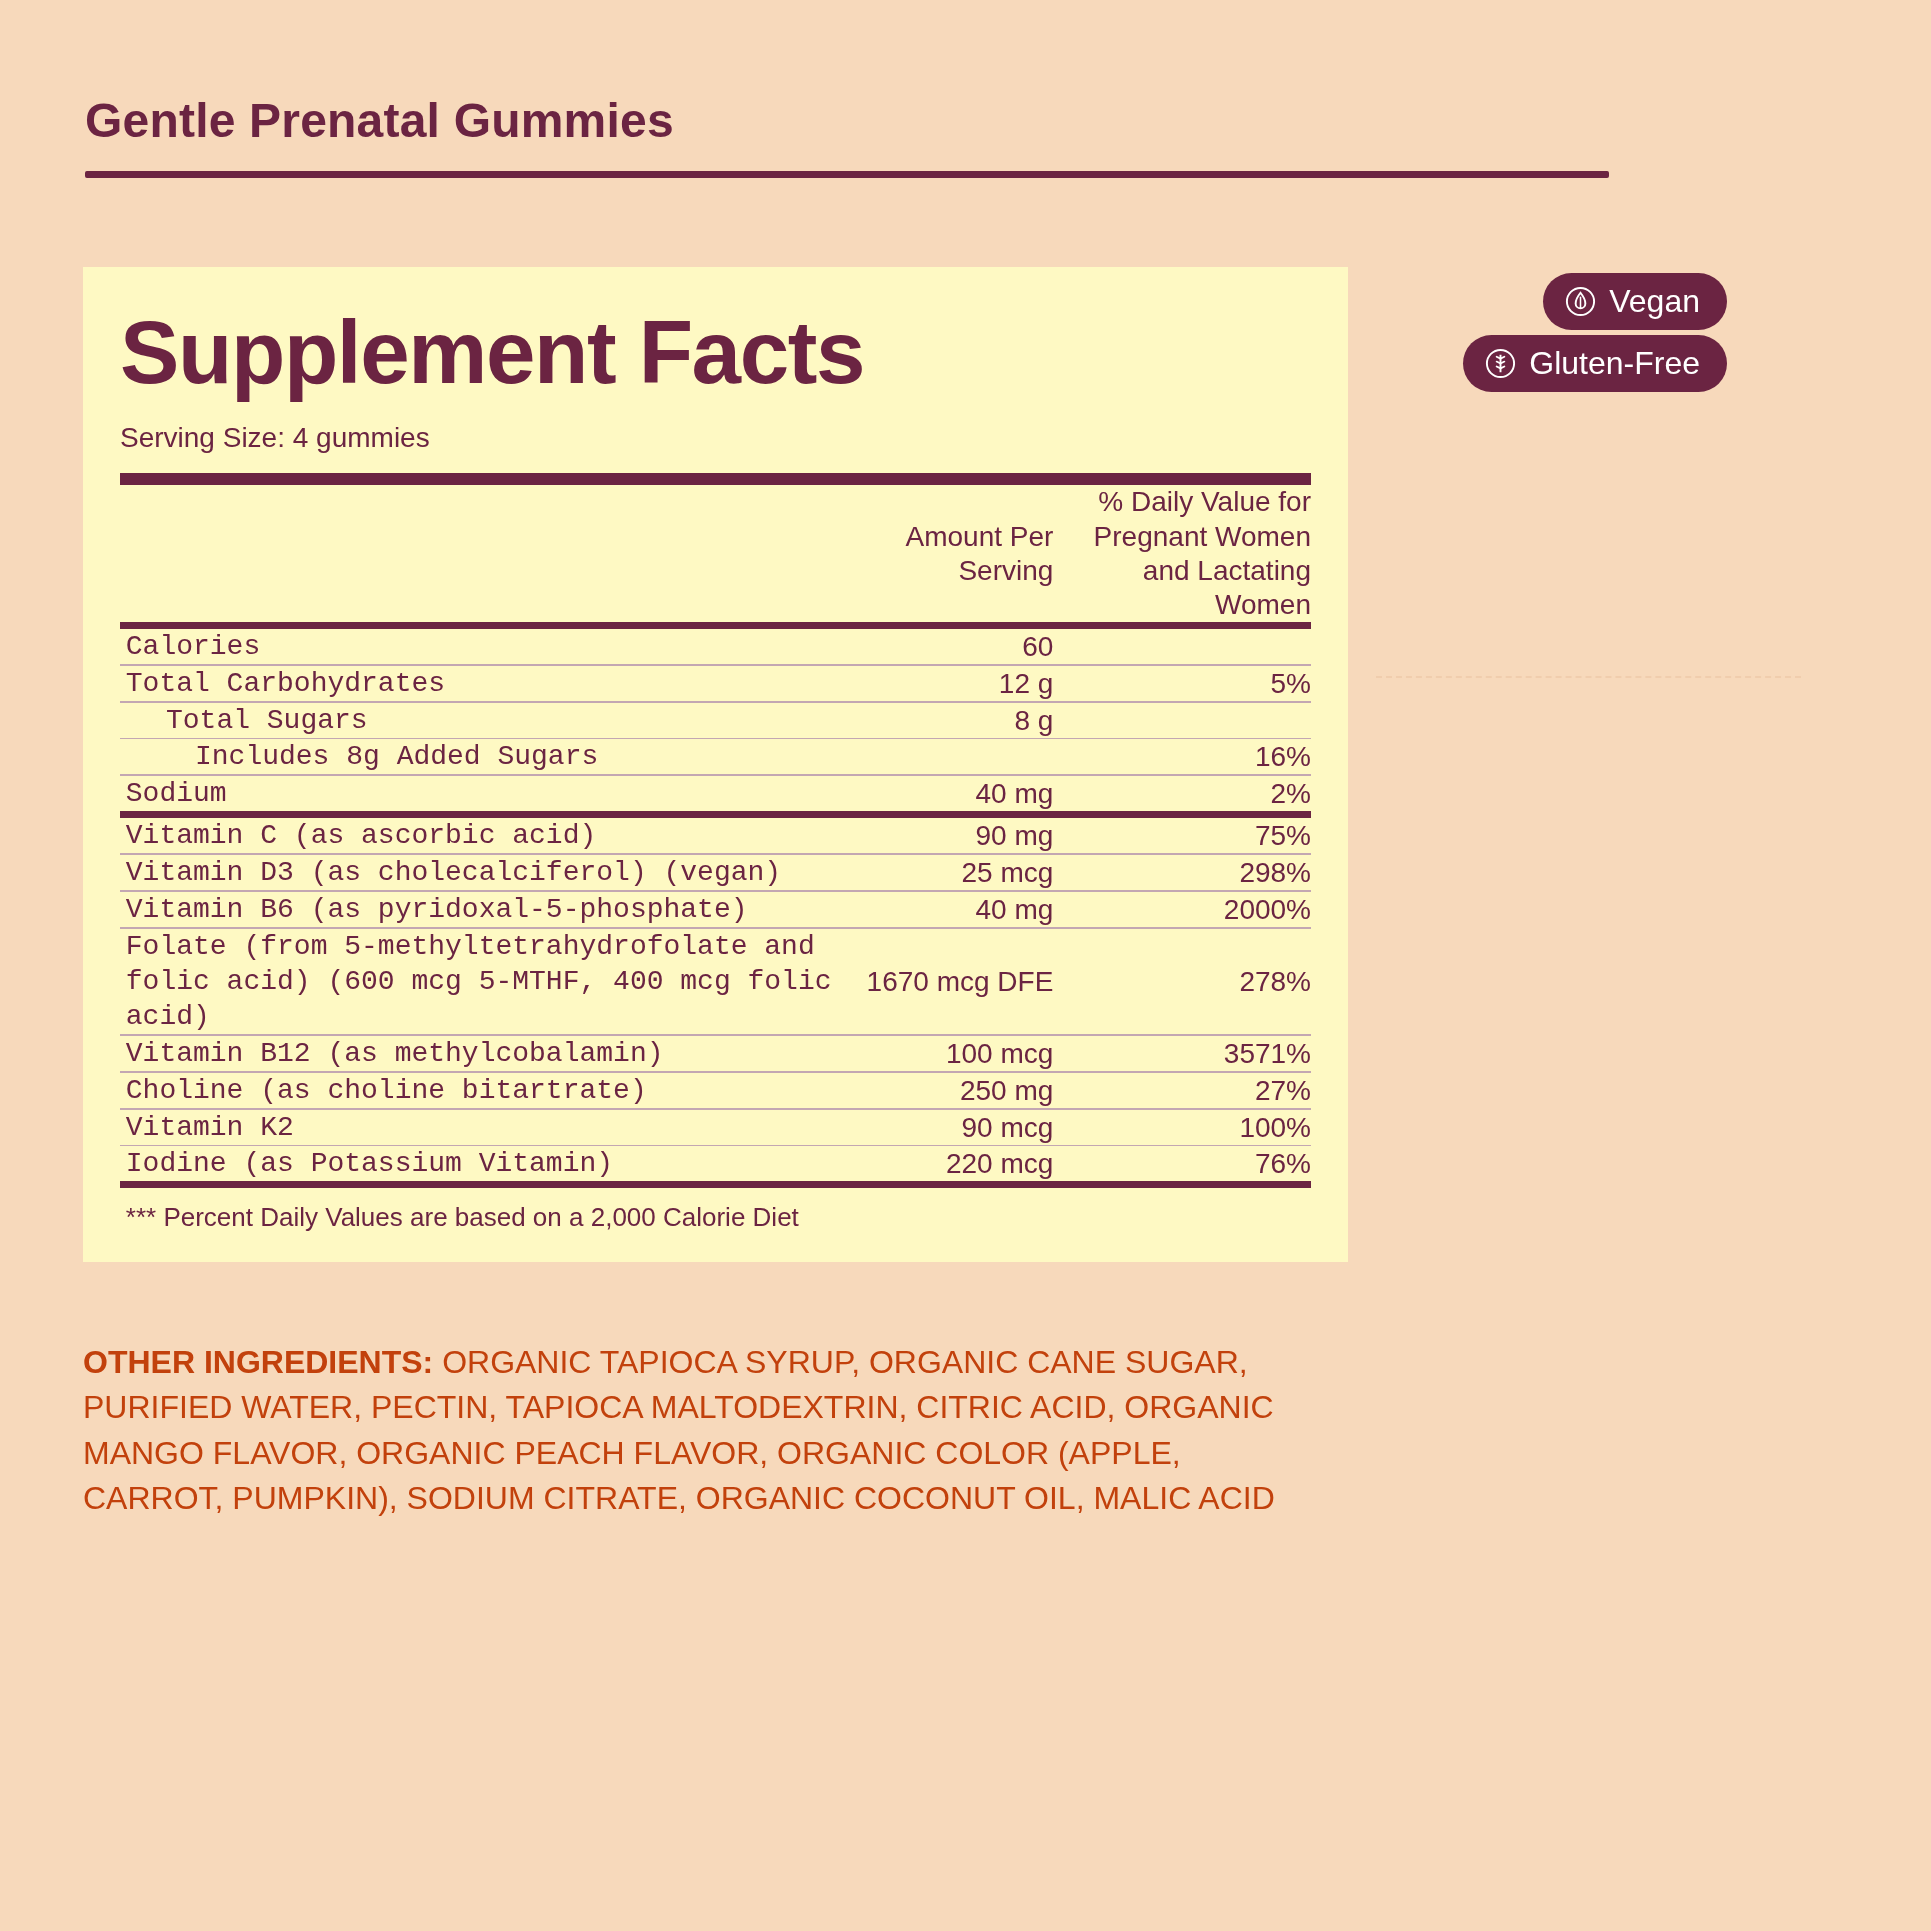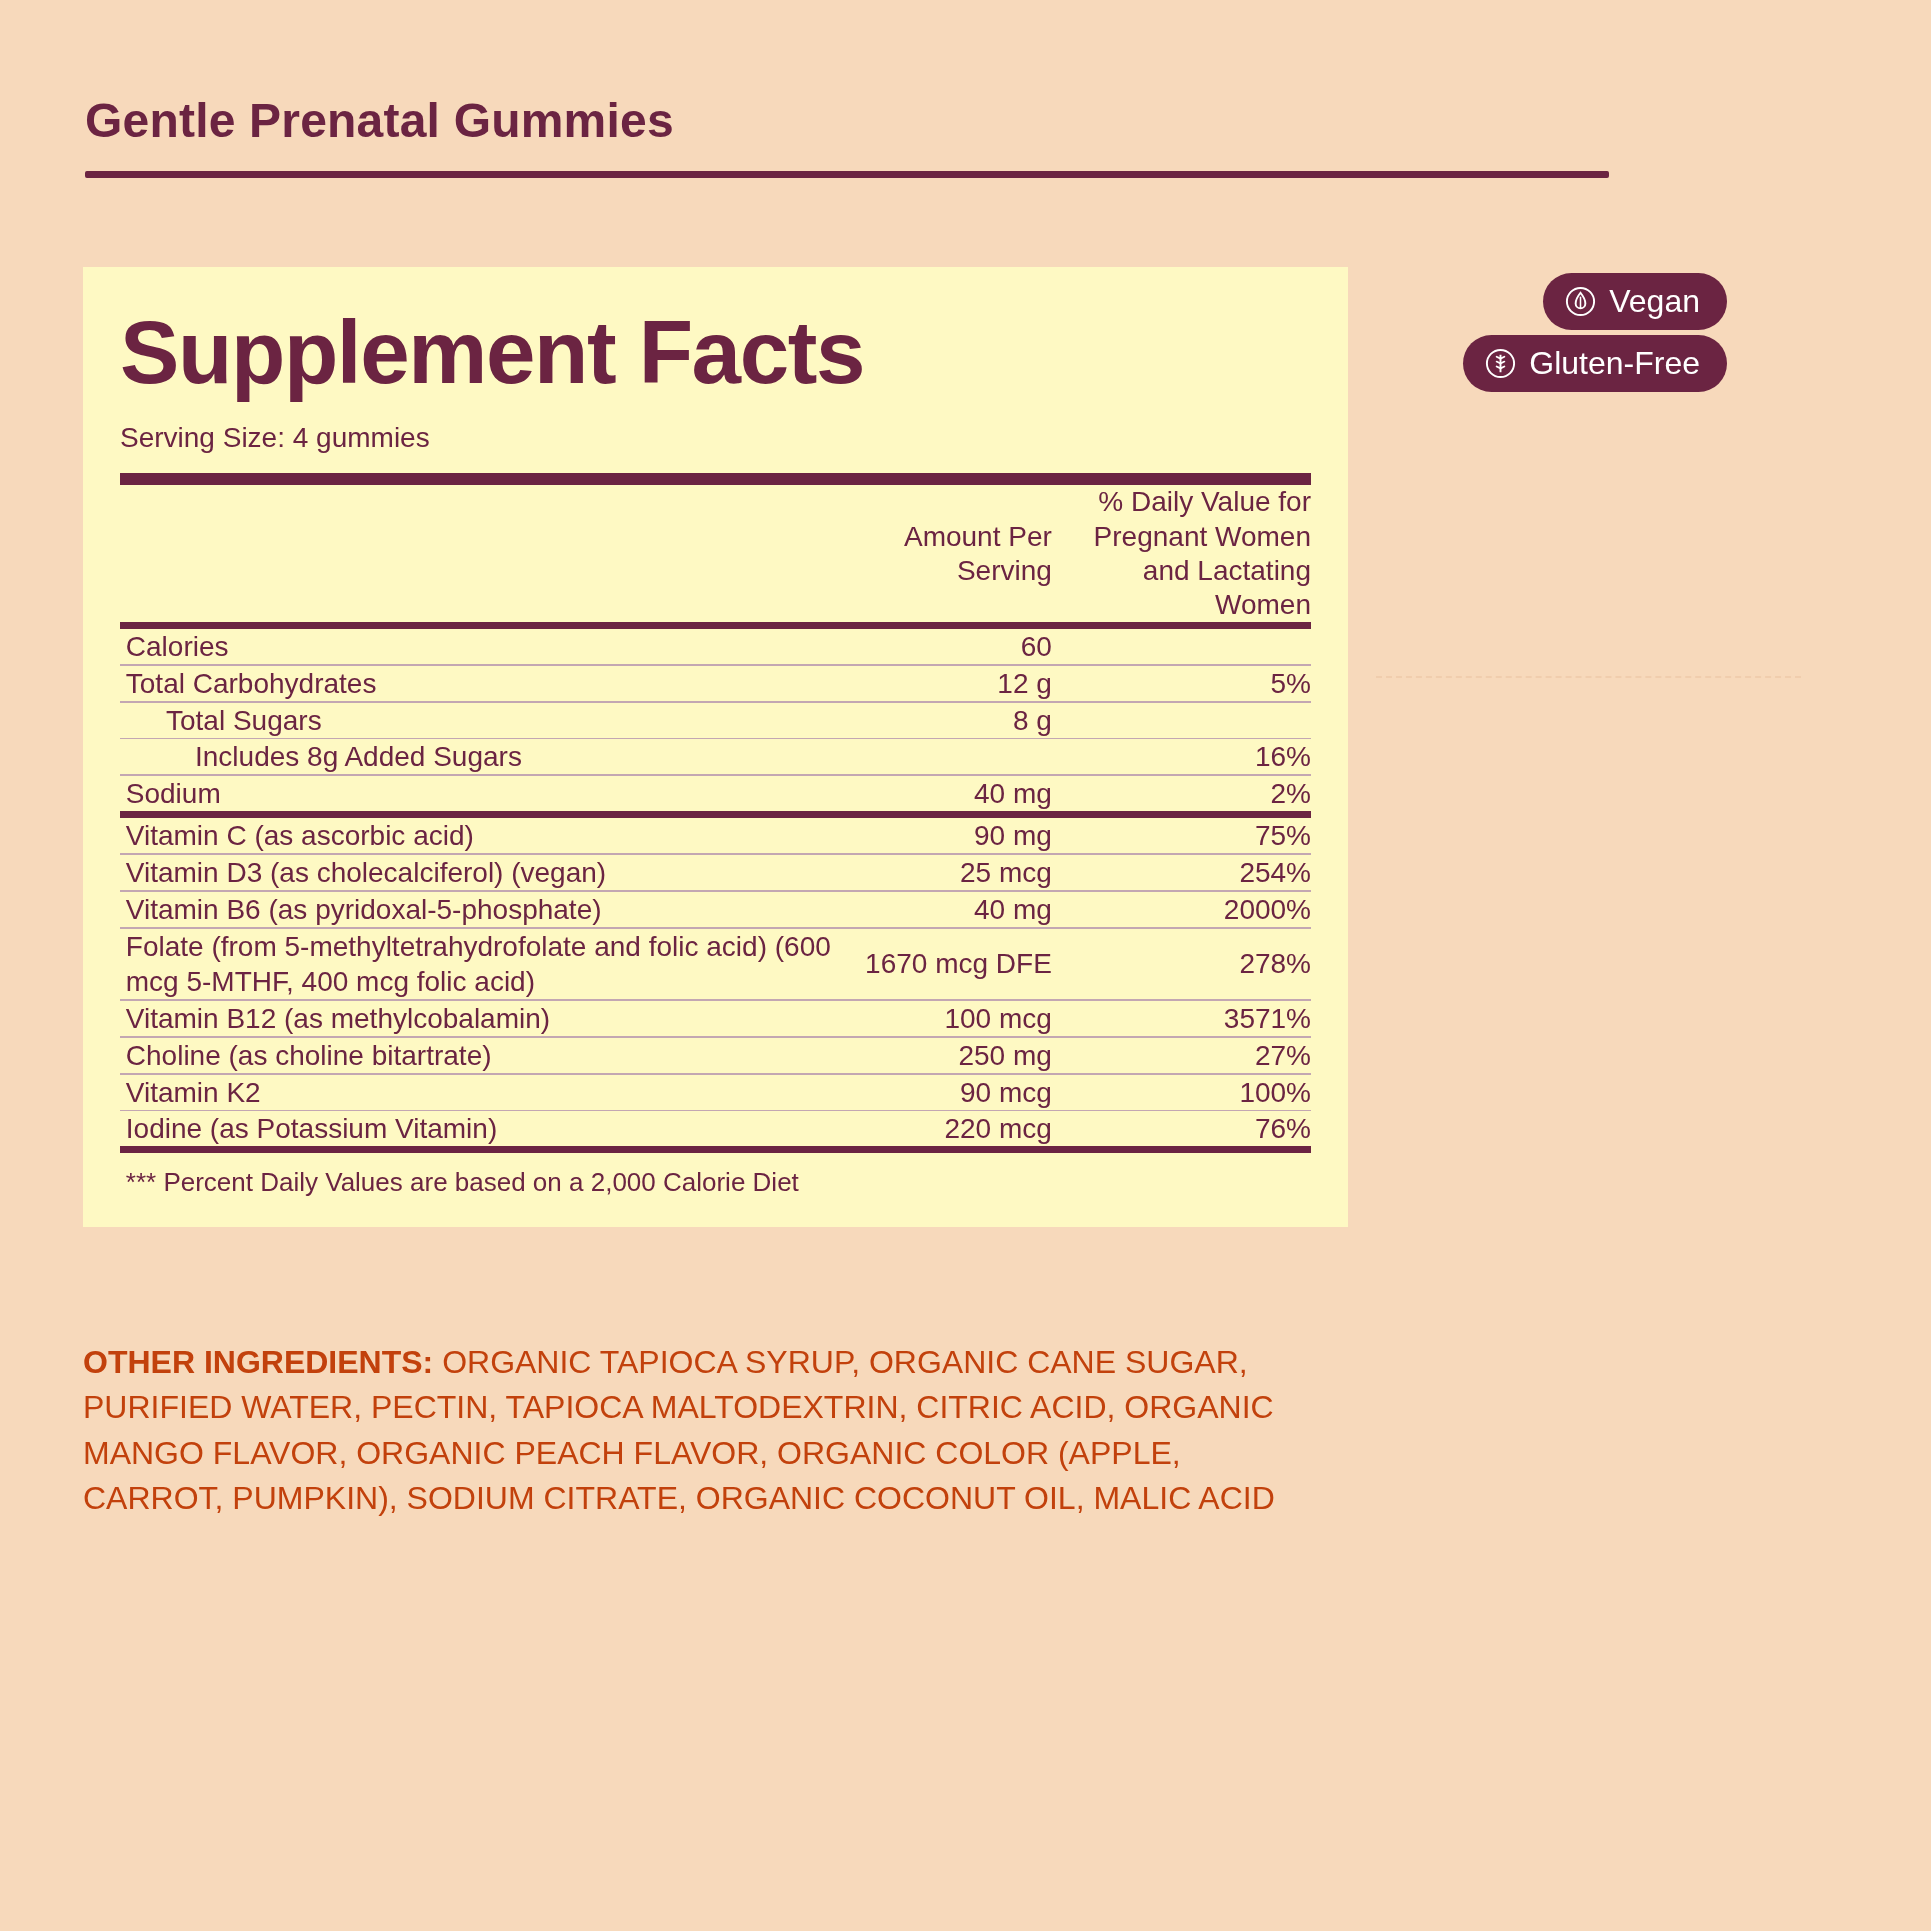--- a/index.html
+++ b/index.html
@@ -127,21 +127,21 @@
     line-height: 1.22;
   }
   .head-amt, .head-dv {
     text-align: right;
   }
 
   .data-row td {
     padding: 8.7px 0 8.7px 0;
     line-height: 1.25;
   }
-  .data-row td.col-name { padding-left: 5.8px; }
+  .data-row td.col-name { padding-left: 5.8px; font-family: Liberation Mono, monospace; }
   .indent-1 { padding-left: 46px !important; }
   .indent-2 { padding-left: 75px !important; }
 
   .sep-thin td {
     height: 1.9px;
     padding: 0;
   }
   .hr-thin {
     height: 1.9px;
     background: #c3a7b2;
@@ -298,21 +298,21 @@
       </tr>
       <tr class="sep-thin">
             <td colspan="3">
               <div class="hr-thin"></div>
             </td>
           </tr>
 
       <tr class="data-row">
         <td class="col-name">Vitamin D3 (as cholecalciferol) (vegan)</td>
         <td class="col-amt">25 mcg</td>
-        <td class="col-dv">254%</td>
+        <td class="col-dv">298%</td>
       </tr>
       <tr class="sep-thin">
             <td colspan="3">
               <div class="hr-thin"></div>
             </td>
           </tr>
 
       <tr class="data-row">
         <td class="col-name">Vitamin B6 (as pyridoxal-5-phosphate)</td>
         <td class="col-amt">40 mg</td>

